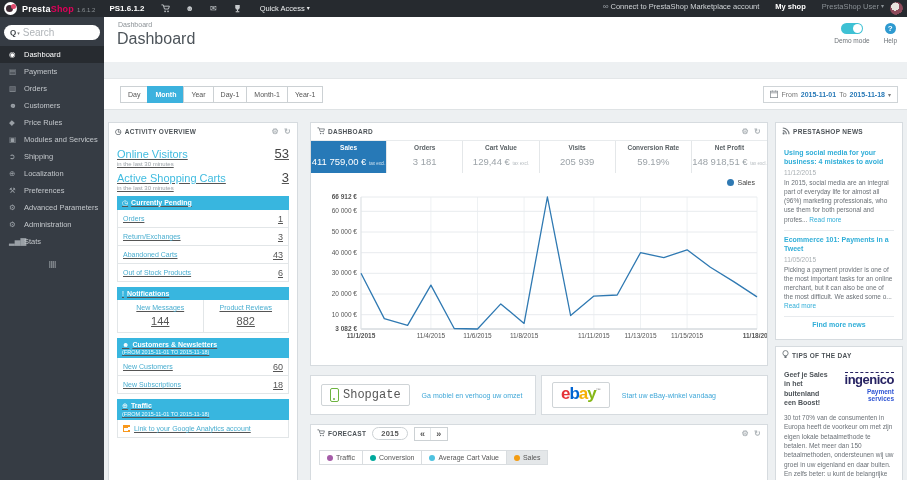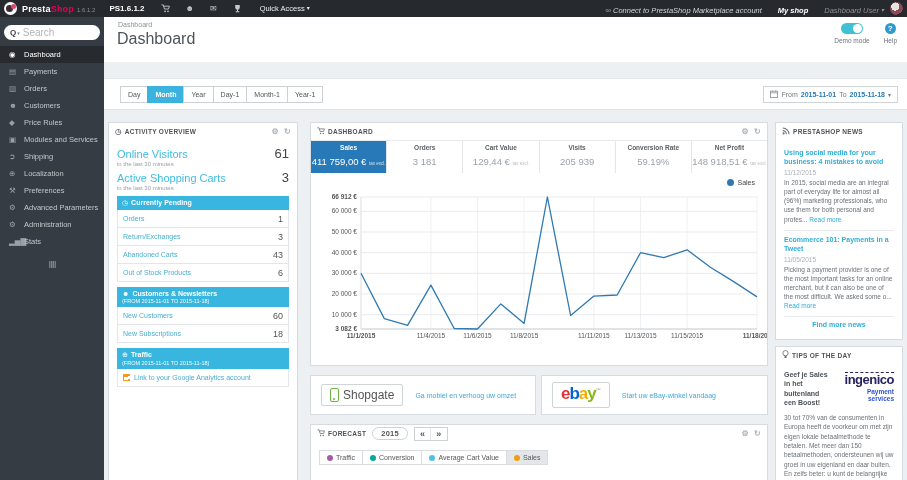--- a/index.html
+++ b/index.html
@@ -18,21 +18,21 @@
     border-radius:50%; background:#3e2a33; }
   .tb-logo::after { content:""; position:absolute; right:1px; top:2px; width:5px; height:5px;
     border-radius:50%; background:#e0496d; }
   .tb-brand { font-size:9px; font-weight:bold; color:#fff; letter-spacing:.2px; }
   .tb-brand .pink { color:#e0005a; }
   .tb-version { font-size:6px; color:#8b9196; margin:2px 0 0 3px; }
   .tb-shop { font-size:8px; font-weight:bold; color:#fff; margin-left:14px; }
   .tb-ico { margin-left:16px; color:#c6cacd; font-size:8px; line-height:1; cursor:pointer; }
   .tb-ico svg { display:block; }
   .tb-quick { margin-left:18px; color:#eceeef; cursor:pointer; }
-  .tb-right { margin-left:auto; display:flex; align-items:flex-end;font-style:italic; }
+  .tb-right { margin-left:auto; display:flex; align-items:flex-start; }
   .tb-market { color:#d0d4d7; cursor:pointer; }
   .tb-market .chain { font-size:8px; margin-right:2px; color:#9aa0a6; }
   .tb-myshop { color:#fff; font-weight:bold; margin-left:16px; cursor:pointer; }
   .tb-user { color:#8b9196; margin-left:16px; cursor:pointer; }
   .tb-avatar { width:13px; height:13px; border-radius:50%; margin:0 4px 0 6px;
     background:radial-gradient(circle at 40% 35%, #e8e4de 0 35%, #8d4a5b 36% 70%, #33272c 71%); cursor:pointer; }
   .caret { font-size:6px; vertical-align:1px; }
   
   .sidebar { position:absolute; top:17px; left:0; bottom:0; width:104px; background:#363c44; z-index:20; }
   .sb-search { margin:8px 4px 6px 4px; height:15px; background:#fff; border-radius:8px;
@@ -79,21 +79,21 @@
   
   .content { position:absolute; left:104px; top:110px; right:0; bottom:0; }
   .panel { position:absolute; background:#fff; border:1px solid #d6dbdf; }
   .p-hdr { height:17px; display:flex; align-items:center; padding:0 6px;
     font-size:6.5px; font-weight:bold; color:#4d5358; letter-spacing:.3px; }
   .p-hdr .pic { margin-right:3px; color:#6d7378; font-size:7.5px; }
   .p-hdr .tools { margin-left:auto; color:#b0b6ba; font-size:8px; display:flex; gap:5px; }
   .p-hdr .tools span { cursor:pointer; }
   
   .panel-activity { left:4px; top:12px; width:190px; height:560px; }
-  .act-body { padding:4px 8px 0 8px; }
+  .act-body { padding:4px 8px 0 8px;text-decoration:underline; }
   .bigrow { display:flex; justify-content:space-between; align-items:baseline; margin-top:2px; }
   .bigrow .bl { color:#41bce0; font-size:11px; cursor:pointer; }
   .bigrow .bv { color:#444; font-size:13px; }
   .subtxt { color:#9aa0a6; font-size:6px; margin:0 0 3px 0; }
   .sect { margin-top:5px; }
   .sect-hdr { background:#38b6df; color:#fff; padding:3px 5px; font-size:7px; font-weight:bold; }
   .sect-hdr .sic { margin-right:3px; font-weight:normal; }
   .sect-hdr .sub { display:block; font-size:5.5px; font-weight:normal; opacity:.95; margin-top:1px; }
   .srow { border:1px solid #e2e6e8; border-top:0; display:flex; justify-content:space-between;
     align-items:center; padding:0 5px; height:18px; background:#fff; cursor:pointer; }
@@ -123,21 +123,21 @@
   .kpi.active .ks { color:#cfe2f0; }
   .chart-wrap { position:relative; height:172px; }
   .chart-legend { position:absolute; top:6px; right:12px; display:flex; align-items:center;
     gap:3px; font-size:7px; color:#444; }
   .dot { width:7px; height:7px; border-radius:50%; display:inline-block; }
   
   .banner { height:40px; display:flex; align-items:center; padding:0 10px; gap:12px; }
   .banner-shopgate { left:206px; top:265px; width:226px; }
   .banner-ebay { left:437px; top:265px; width:227px; }
   .sg-logo { border:1px solid #cfd4d7; border-radius:2px; padding:3px 8px; display:flex;
-    align-items:center; gap:4px; }
+    align-items:center; gap:4px;font-family:Liberation Mono, monospace; }
   .sg-phone { width:9px; height:14px; border:1.5px solid #6cb33f; border-radius:2px; position:relative; }
   .sg-phone::after { content:""; position:absolute; left:2px; bottom:1px; width:2px; height:2px;
     border-radius:50%; background:#6cb33f; }
   .sg-name { font-size:12px; color:#555; }
   .banner-link { font-size:7px; color:#41a8d8; cursor:pointer; }
   .ebay-logo { border:1px solid #cfd4d7; border-radius:2px; padding:1px 8px 3px;
     font-size:17px; font-weight:bold; letter-spacing:-1px; }
   .ebay-logo sup { font-size:5px; color:#999; letter-spacing:0; }
   
   .panel-forecast { left:206px; top:314px; width:458px; height:160px; }
@@ -195,21 +195,21 @@
     <svg width="9" height="9" viewBox="0 0 10 10">
         <path d="M2.5 1h5v3a2.5 2.5 0 0 1-5 0z" fill="#c6cacd"></path>
         <rect x="4.4" y="5.8" width="1.2" height="2" fill="#c6cacd"></rect>
         <rect x="3" y="8" width="4" height="1.2" fill="#c6cacd"></rect>
       </svg>
   </span>
   <span class="tb-quick"><span>Quick Access</span> <span class="caret">▾</span></span>
   <div class="tb-right">
     <span class="tb-market"><span class="chain">∞</span><span>Connect to PrestaShop Marketplace account</span></span>
     <span class="tb-myshop">My shop</span>
-    <span class="tb-user"><span>Dashboard User</span> <span class="caret">▾</span></span>
+    <span class="tb-user"><span>PrestaShop User</span> <span class="caret">▾</span></span>
     <span class="tb-avatar"></span>
   </div>
 </div>
 
 <div class="sidebar">
   <div class="sb-search">
     <span class="q">Q</span>
     <span class="c">▾</span>
     <input placeholder="Search" style="">
   </div>
@@ -314,21 +314,21 @@
       <span class="pic">◷</span>
       <span>ACTIVITY OVERVIEW</span>
       <span class="tools">
           <span>⚙</span>
           <span>↻</span>
         </span>
     </div>
     <div class="act-body">
       <div class="bigrow">
         <span class="bl">Online Visitors</span>
-        <span class="bv">61</span>
+        <span class="bv">53</span>
       </div>
       <div class="subtxt">in the last 30 minutes</div>
       <div class="bigrow">
         <span class="bl">Active Shopping Carts</span>
         <span class="bv">3</span>
       </div>
       <div class="subtxt">in the last 30 minutes</div>
 
       <div class="sect">
         <div class="sect-hdr"><span class="sic">◷</span><span>Currently Pending</span></div>
@@ -343,20 +343,33 @@
         <div class="srow">
             <span class="sl">Abandoned Carts</span>
             <span class="sv">43</span>
           </div>
         <div class="srow">
             <span class="sl">Out of Stock Products</span>
             <span class="sv">6</span>
           </div>
       </div>
 
+      <div class="sect">
+        <div class="sect-hdr"><span class="sic">!</span><span>Notifications</span></div>
+        <div class="notif-grid">
+          <div class="ncell">
+              <div class="nl">New Messages</div>
+              <div class="nv">144</div>
+            </div>
+          <div class="ncell">
+              <div class="nl">Product Reviews</div>
+              <div class="nv">882</div>
+            </div>
+        </div>
+      </div>
 
       <div class="sect">
         <div class="sect-hdr"><span class="sic">☻</span><span>Customers &amp; Newsletters</span><span class="sub">(FROM 2015-11-01 TO 2015-11-18)</span></div>
         <div class="srow">
             <span class="sl">New Customers</span>
             <span class="sv">60</span>
           </div>
         <div class="srow">
             <span class="sl">New Subscriptions</span>
             <span class="sv">18</span>

